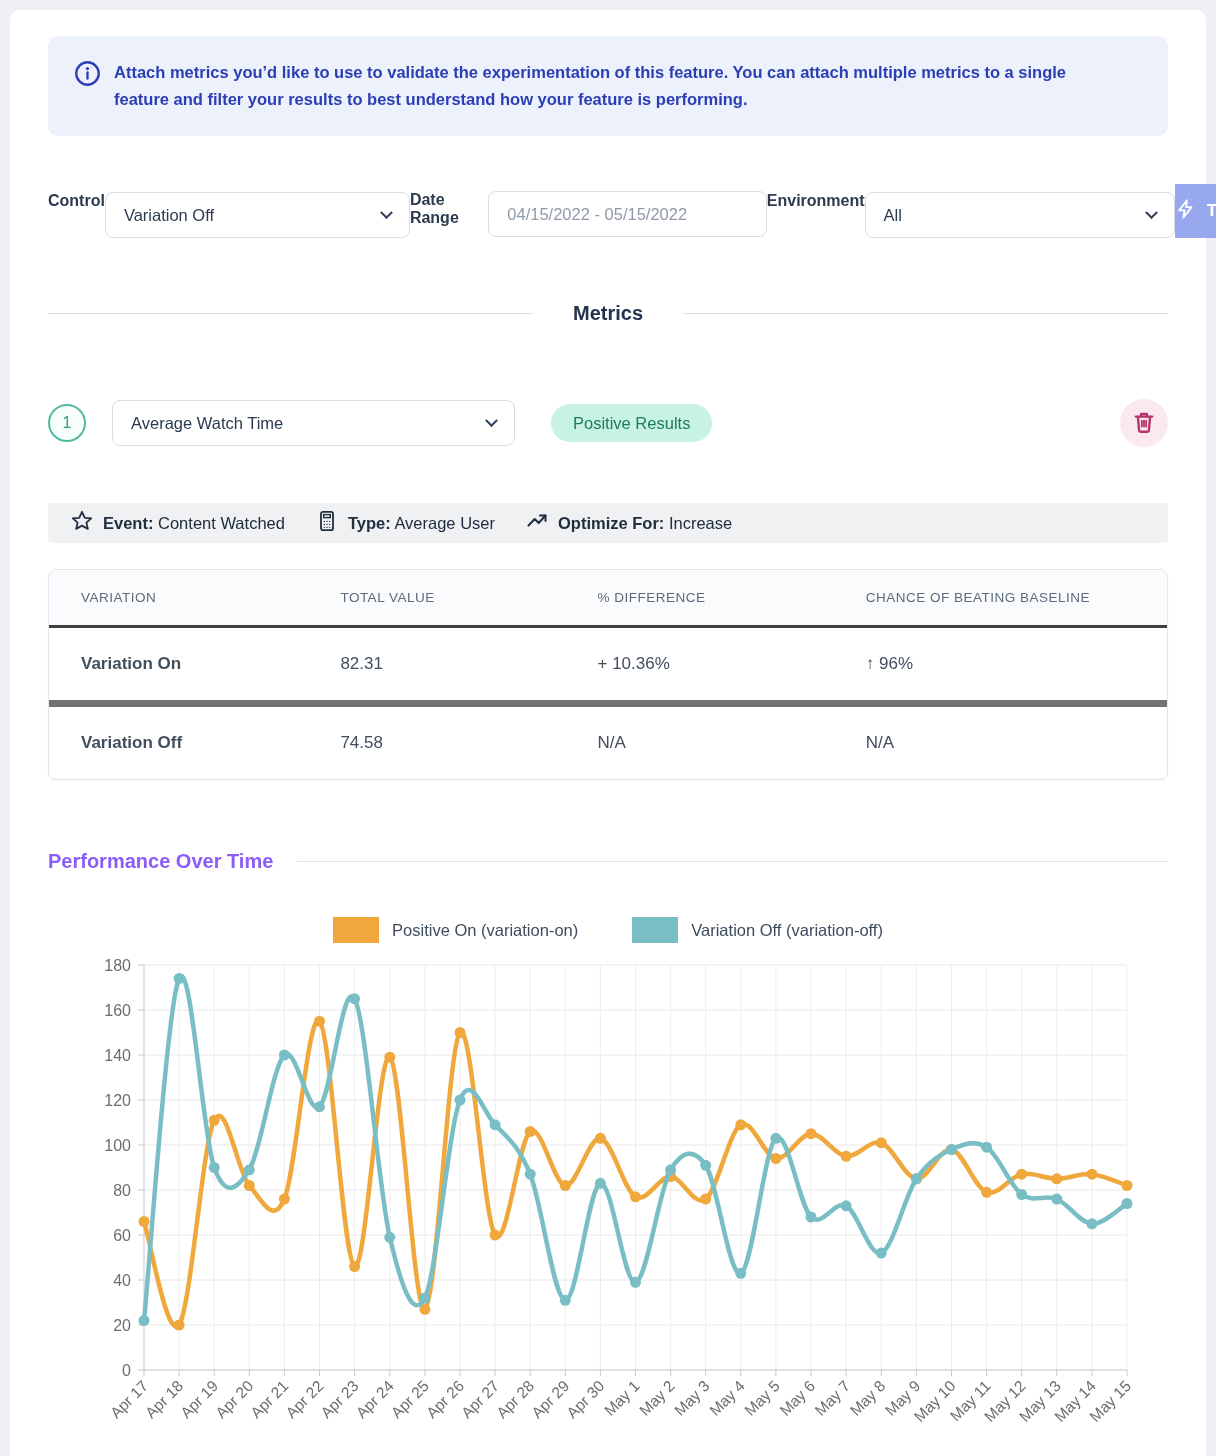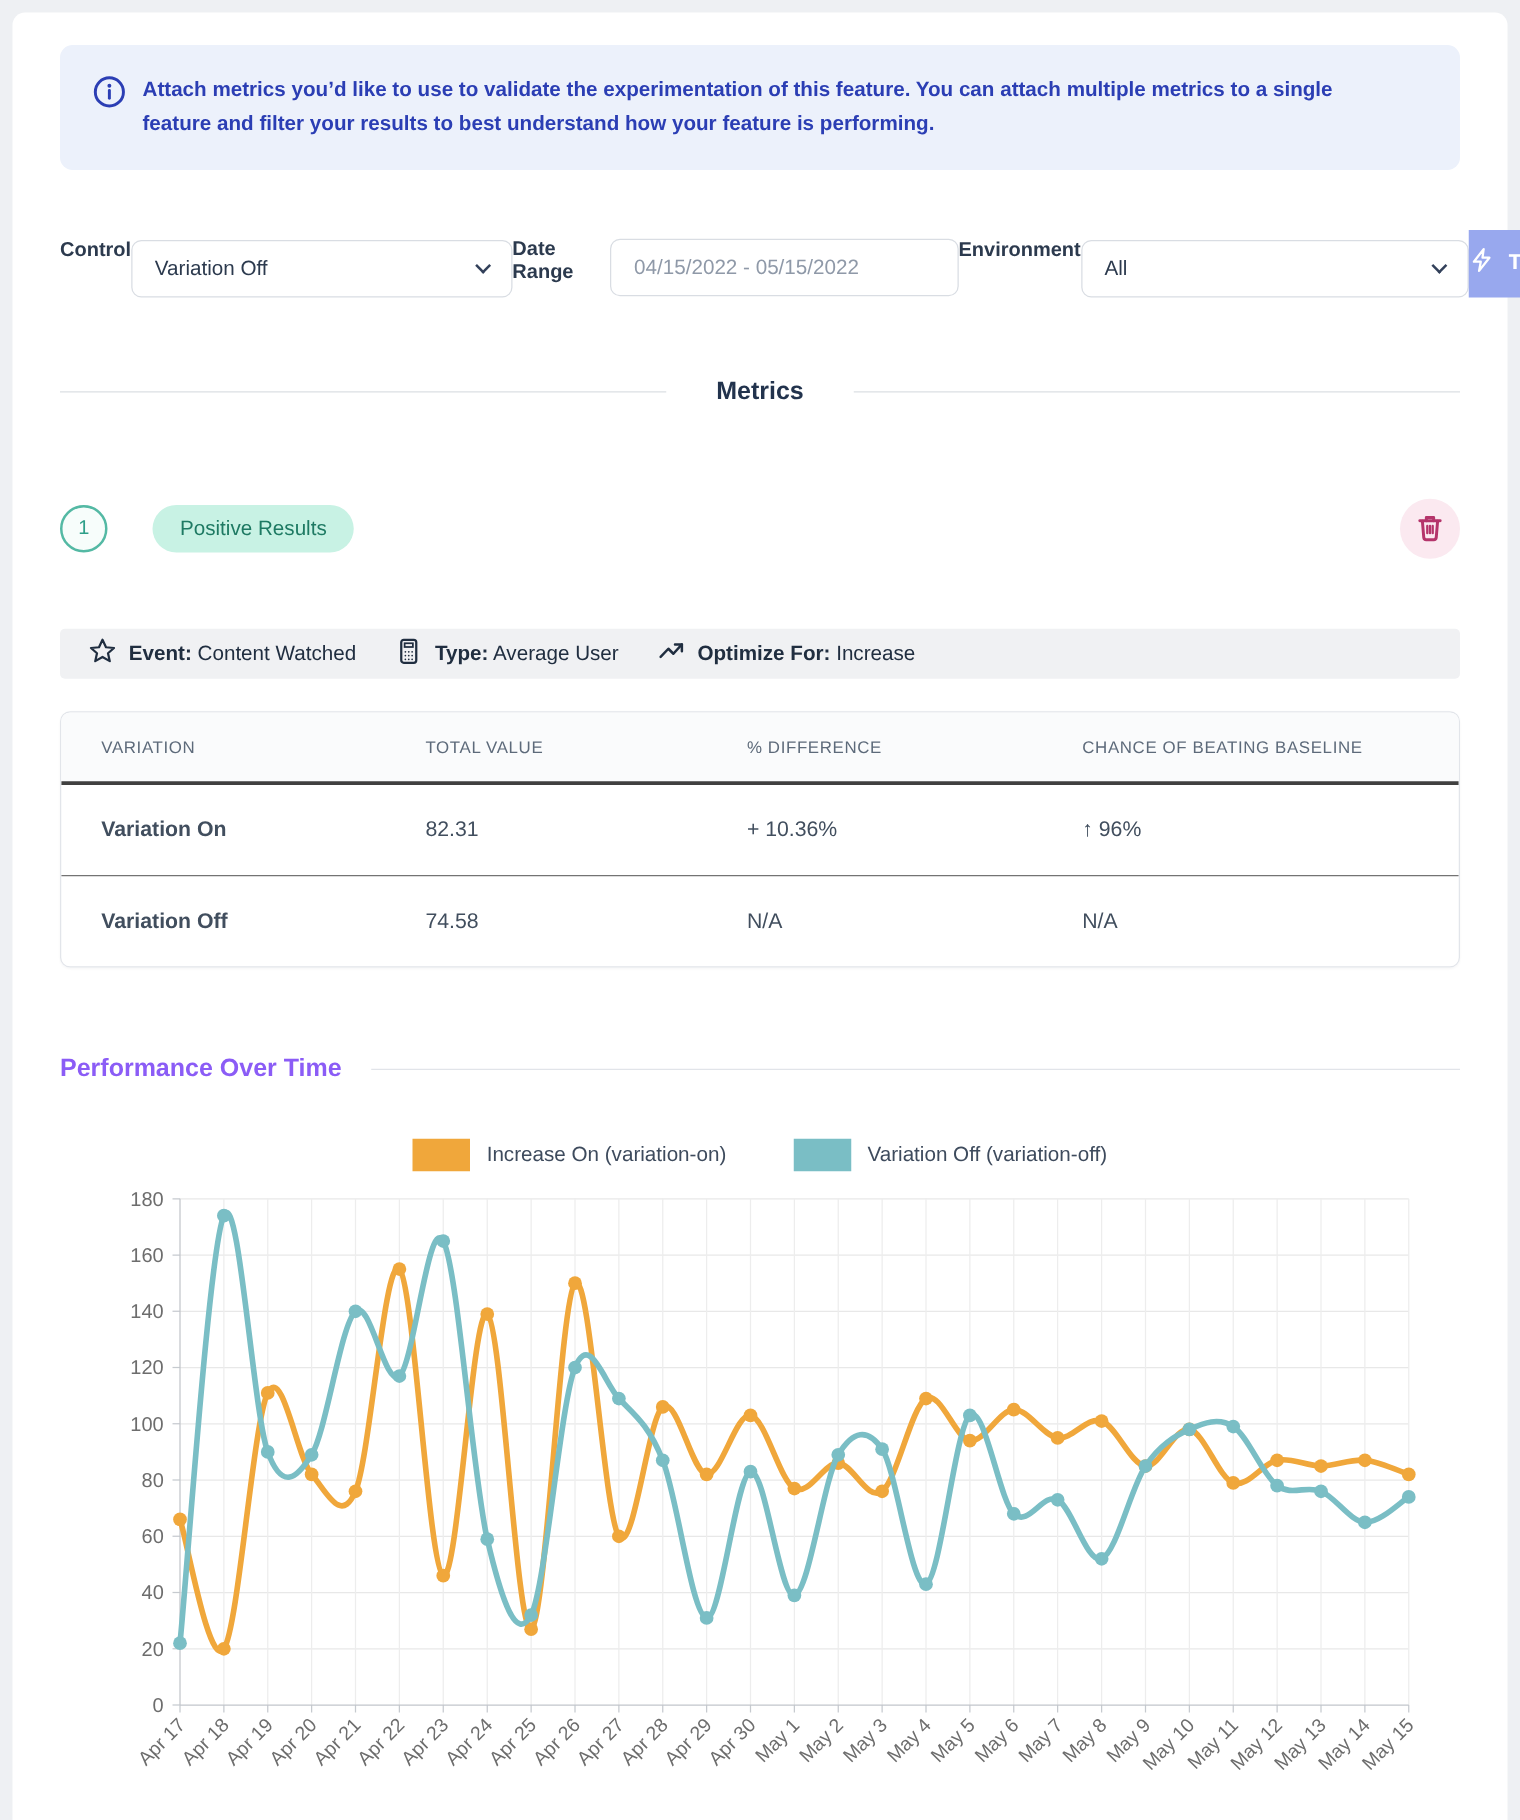--- a/index.html
+++ b/index.html
@@ -140,21 +140,21 @@
   .trow {
     display: grid;
     grid-template-columns: 23.2% 23% 24% 29.8%;
   }
   .trow.head { background: #fafbfc; border-bottom: 3px solid #404040; }
   .trow.head .cell {
     padding: 20px 32px;
     font-size: 13.5px; letter-spacing: .5px;
     color: #5d6a7a;
   }
-  .trow.body { border-bottom: 1px solid #737373; }
+  .trow.body { border-bottom: 7px solid #737373; }
   .trow.body:last-child { border-bottom: none; }
   .trow.body .cell { padding: 26px 32px; font-size: 17px; color: #414e5e; }
   .cell.name { font-weight: bold; color: #17263b; }
   .cell.green { color: #2ca78c; }
 
   
   .perf-head { margin-top: 70px; display: flex; align-items: center; }
   .perf-head .ttl { font-size: 20px; font-weight: 600; color: #8b5cf6; }
   .perf-head .line { flex: 1; height: 1px; background: #e1e4e9; margin-left: 24px; }
 
@@ -213,20 +213,24 @@
   </div>
 
   <div class="divider">
     <span class="line"></span>
     <span class="ttl">Metrics</span>
     <span class="line"></span>
   </div>
 
   <div class="metric-row">
     <div class="num-circle">1</div>
+    <div class="select metric-select">
+      <span>Average Watch Time</span>
+      <span class="chev"></span>
+    </div>
     <div class="pill">Positive Results</div>
     <button class="trash-btn">
       <span>
         <svg width="26" height="26" viewBox="0 0 24 24" fill="none" stroke="#b5356b" stroke-width="2.2" stroke-linecap="round" stroke-linejoin="round">
           <path d="M4.5 7h15"></path>
           <path d="M9.3 7V4.6h5.4V7"></path>
           <path d="M6.4 7.4l1 12a1.8 1.8 0 0 0 1.8 1.6h5.6a1.8 1.8 0 0 0 1.8-1.6l1-12"></path>
           <path d="M10 10.8v5.4" stroke-width="1.7"></path>
           <path d="M12 10.8v5.4" stroke-width="1.7"></path>
           <path d="M14 10.8v5.4" stroke-width="1.7"></path>
@@ -296,21 +300,21 @@
 
   <div class="perf-head">
     <span class="ttl">Performance Over Time</span>
     <span class="line"></span>
   </div>
 
   <div class="chart-block">
     <div class="legend">
       <div class="legend-item">
         <span class="legend-swatch" style="background: rgb(240, 167, 59);"></span>
-        <span class="legend-label">Increase On (variation-on)</span>
+        <span class="legend-label">Positive On (variation-on)</span>
       </div>
       <div class="legend-item">
         <span class="legend-swatch" style="background: rgb(122, 190, 197);"></span>
         <span class="legend-label">Variation Off (variation-off)</span>
       </div>
     </div>
     <svg id="perf-chart" width="1140" height="500" viewBox="0 0 1140 500" font-family="Liberation Sans, sans-serif">
         <line x1="90" y1="419" x2="96" y2="419" stroke="#c6cacf" stroke-width="1"></line>
         <text x="83" y="424.5" text-anchor="end" font-size="16" fill="#6d6d6d">0</text>
         <line x1="96" y1="374" x2="1079" y2="374" stroke="#e8e8e8" stroke-width="1"></line>

